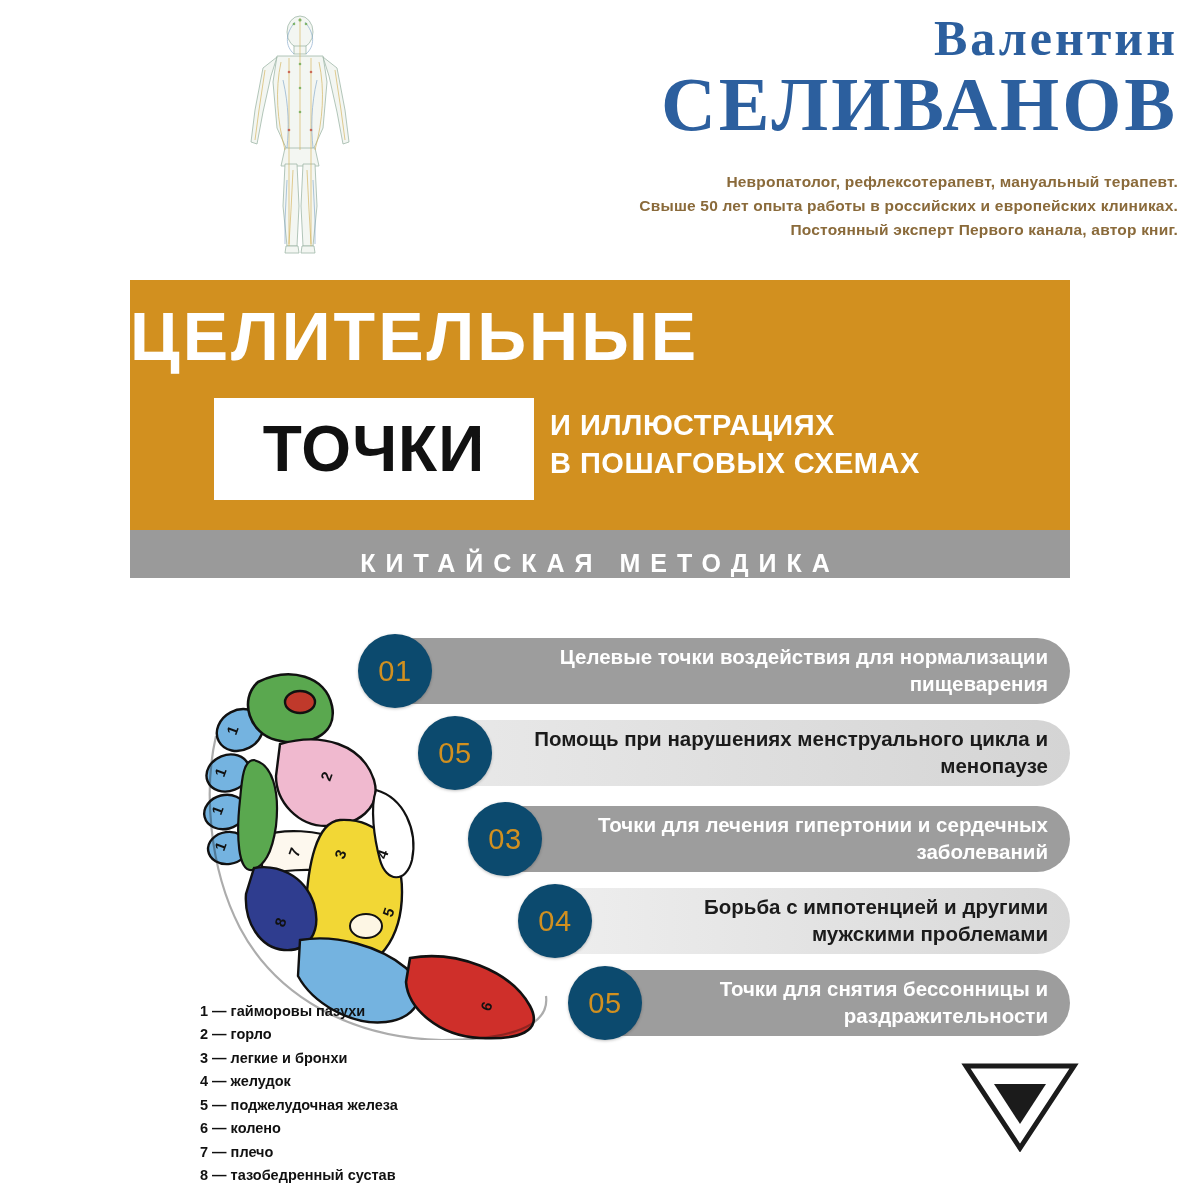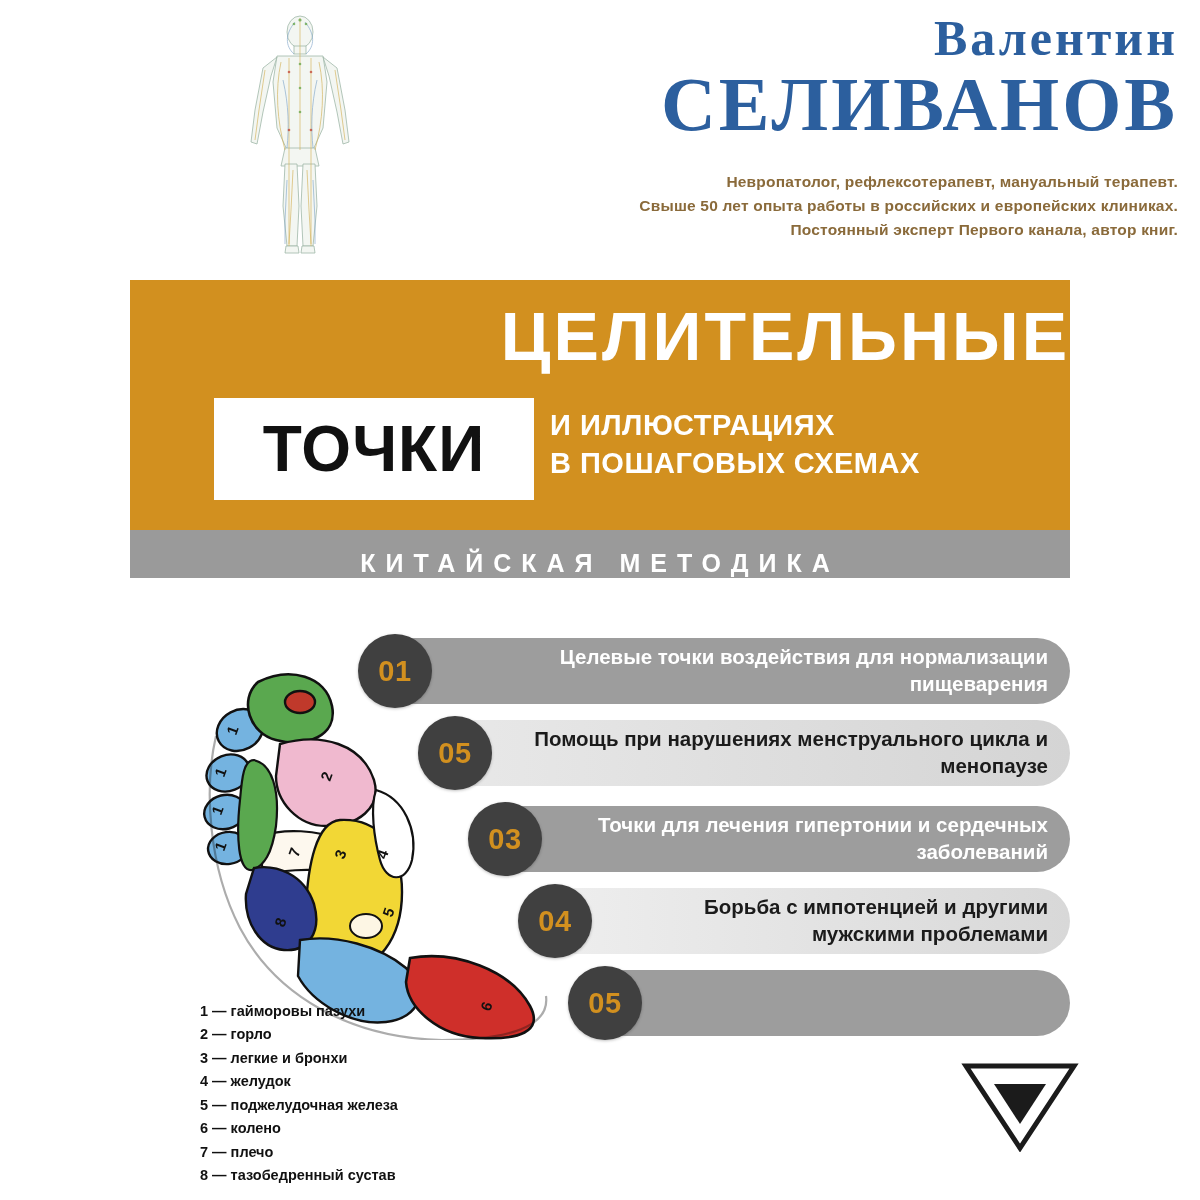--- a/index.html
+++ b/index.html
@@ -60,21 +60,21 @@
   
   .title-band {
     position: absolute;
     left: 130px; top: 280px;
     width: 940px; height: 250px;
     background: #d2901f;
   }
   .title-main {
     position: absolute;
     left: 0; right: 0; top: 22px;
-    text-align: right;
+    text-align: left;
     color: #ffffff;
     font-family: "Liberation Sans", sans-serif;
     font-weight: bold;
     font-size: 68px;
     letter-spacing: 3px;
     line-height: 1;
   }
   .title-sub-box {
     position: absolute;
     left: 84px; top: 118px;
@@ -156,25 +156,25 @@
   .bar.g3 { background: #9d9d9d; width: 590px; margin-left: 120px; margin-top: 20px; }
   .bar.g4 { background: linear-gradient(to right,#efefef,#d8d8d8); width: 540px; margin-left: 170px; }
   .bar.g5 { background: #9d9d9d; width: 490px; margin-left: 220px; }
 
   .badge {
     position: absolute;
     left: -12px; top: 50%;
     transform: translateY(-50%);
     width: 74px; height: 74px;
     border-radius: 50%;
-    background: #404040;
+    background: #0c4a6e;
     box-shadow: 0 1px 3px rgba(0,0,0,0.25);
     display: flex; align-items: center; justify-content: center;
     font-family: "Liberation Sans", sans-serif;
-    font-weight: bold;
+    font-weight: normal;
     font-size: 29px;
     color: #d2901f;
     letter-spacing: 0.5px;
   }
   .bar-text {
     margin-left: 82px;
     margin-right: 22px;
     flex: 1;
     text-align: right;
     font-family: "Liberation Sans", sans-serif;
@@ -353,20 +353,21 @@
     <div class="bar g3">
       <div class="badge">03</div>
       <div class="bar-text">Точки для лечения гипертонии и сердечных заболеваний</div>
     </div>
     <div class="bar g4">
       <div class="badge">04</div>
       <div class="bar-text">Борьба с импотенцией и другими мужскими проблемами</div>
     </div>
     <div class="bar g5">
       <div class="badge">05</div>
+      <div class="bar-text">Точки для снятия бессонницы и раздражительности</div>
     </div>
   </div>
 
   <div class="logo">
     <svg width="120" height="92" viewBox="0 0 120 92" xmlns="http://www.w3.org/2000/svg">
       <path d="M6 6 L114 6 L60 88 Z" fill="none" stroke="#1b1b1b" stroke-width="5"></path>
       <path d="M34 24 L86 24 L60 64 Z" fill="#1b1b1b"></path>
     </svg>
   </div>
 

